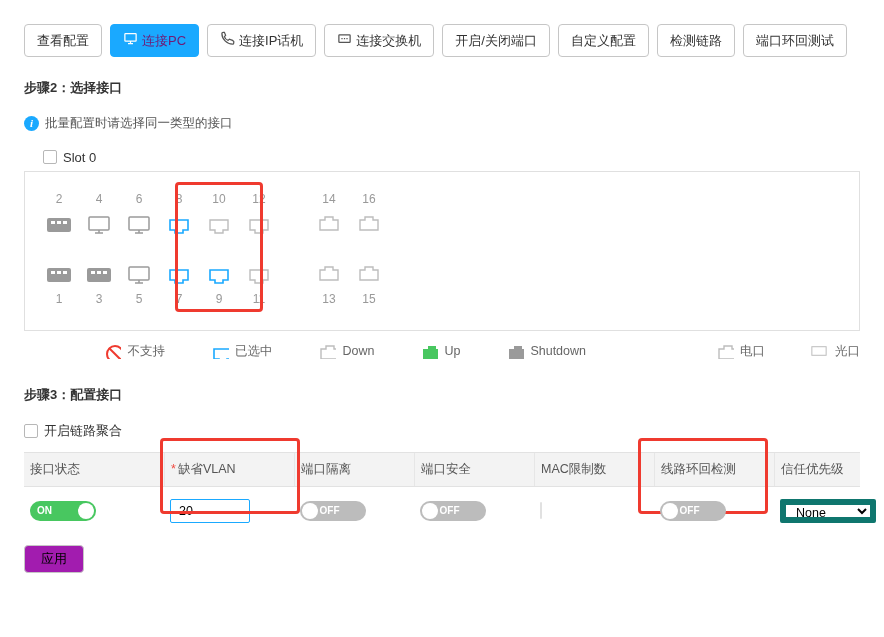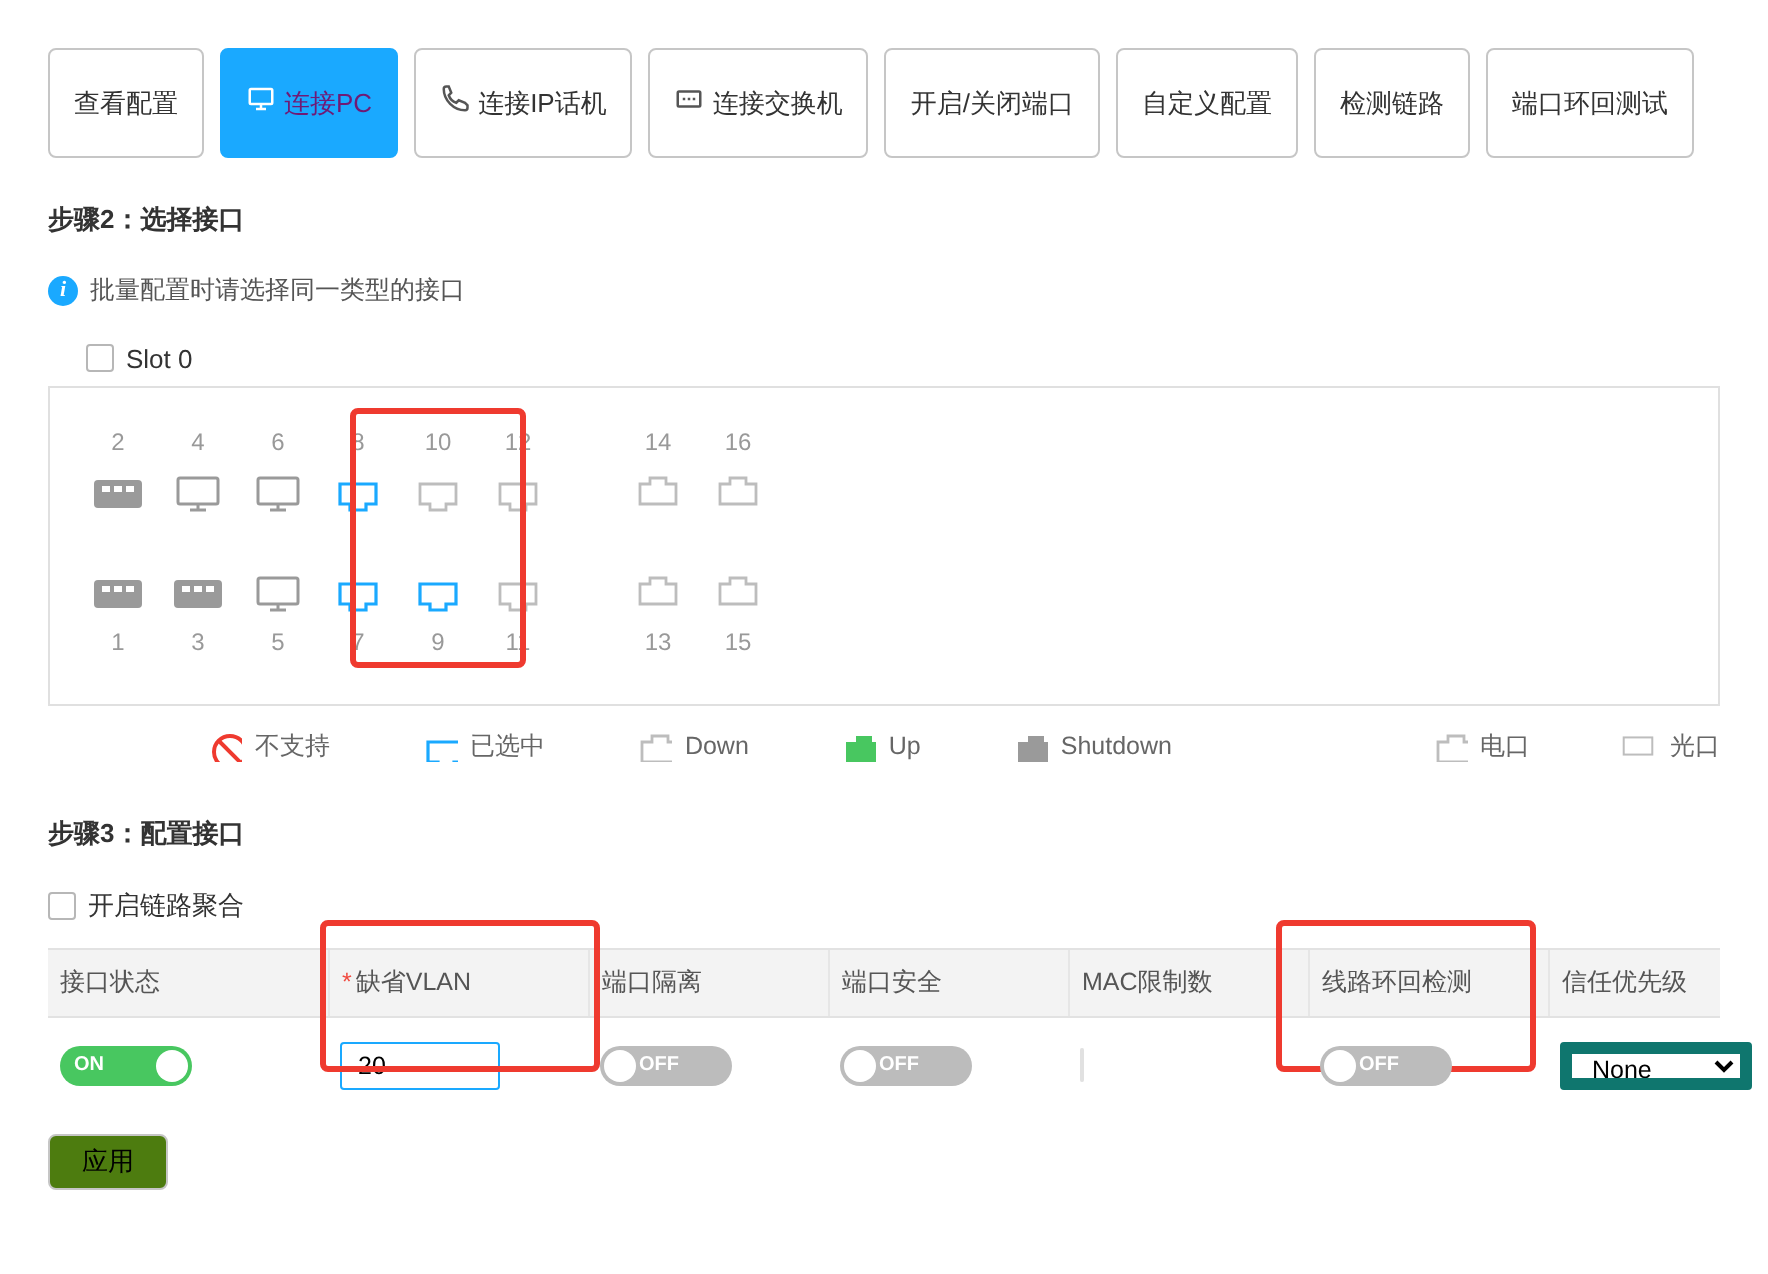--- a/index.html
+++ b/index.html
@@ -9,21 +9,21 @@
     font-family: "Microsoft YaHei", "PingFang SC", Arial, sans-serif;
     font-size: 13px;
     color: #333;
     background: #fff;
     width: 884px;
   }
   
   .nav-row { display: flex; flex-wrap: wrap; gap: 8px; margin-bottom: 22px; }
   .nav-btn {
     display: inline-flex; align-items: center; gap: 4px;
-    padding: 17px 12px; border: 1px solid #c6c6c6; border-radius: 4px;
+    padding: 6px 12px; border: 1px solid #c6c6c6; border-radius: 4px;
     background: #fff; color: #333; font-size: 13px; cursor: pointer;
     line-height: 1.2;
   }
   .nav-btn.active { background: #1aa9ff; border-color: #1aa9ff; color: #701a75; }
   .nav-btn svg { width: 15px; height: 15px; }
   
   .step-title { font-weight: bold; font-size: 13px; margin-bottom: 18px; }
   
   .info-row { display:flex; align-items:center; gap:6px; margin-bottom:18px; color:#555; font-size:12.5px;}
   .info-icon {
@@ -106,21 +106,21 @@
   }
   .sel {
     width:96px; height:24px; border:6px solid #0f766e; border-radius:2px;
     padding:0 6px; font-size:12.5px; background:#fff;
   }
   .hl-vlan  { top:-14px; left:136px;  width:140px; height:76px; }
   .hl-loop  { top:-14px; left:614px;  width:130px; height:76px; }
   .cfg-wrap { position:relative; }
   .apply-btn {
     margin-top:10px; padding:4px 16px; border:1px solid #c6c6c6;
-    background:#4d7c0f; border-radius:4px; font-size:13px; cursor:pointer;
+    background:#a21caf; border-radius:4px; font-size:13px; cursor:pointer;
   }
 </style>
 </head>
 <body>
 
 <div class="nav-row">
   <button class="nav-btn">查看配置</button>
 
   <button class="nav-btn active">
     <span>

